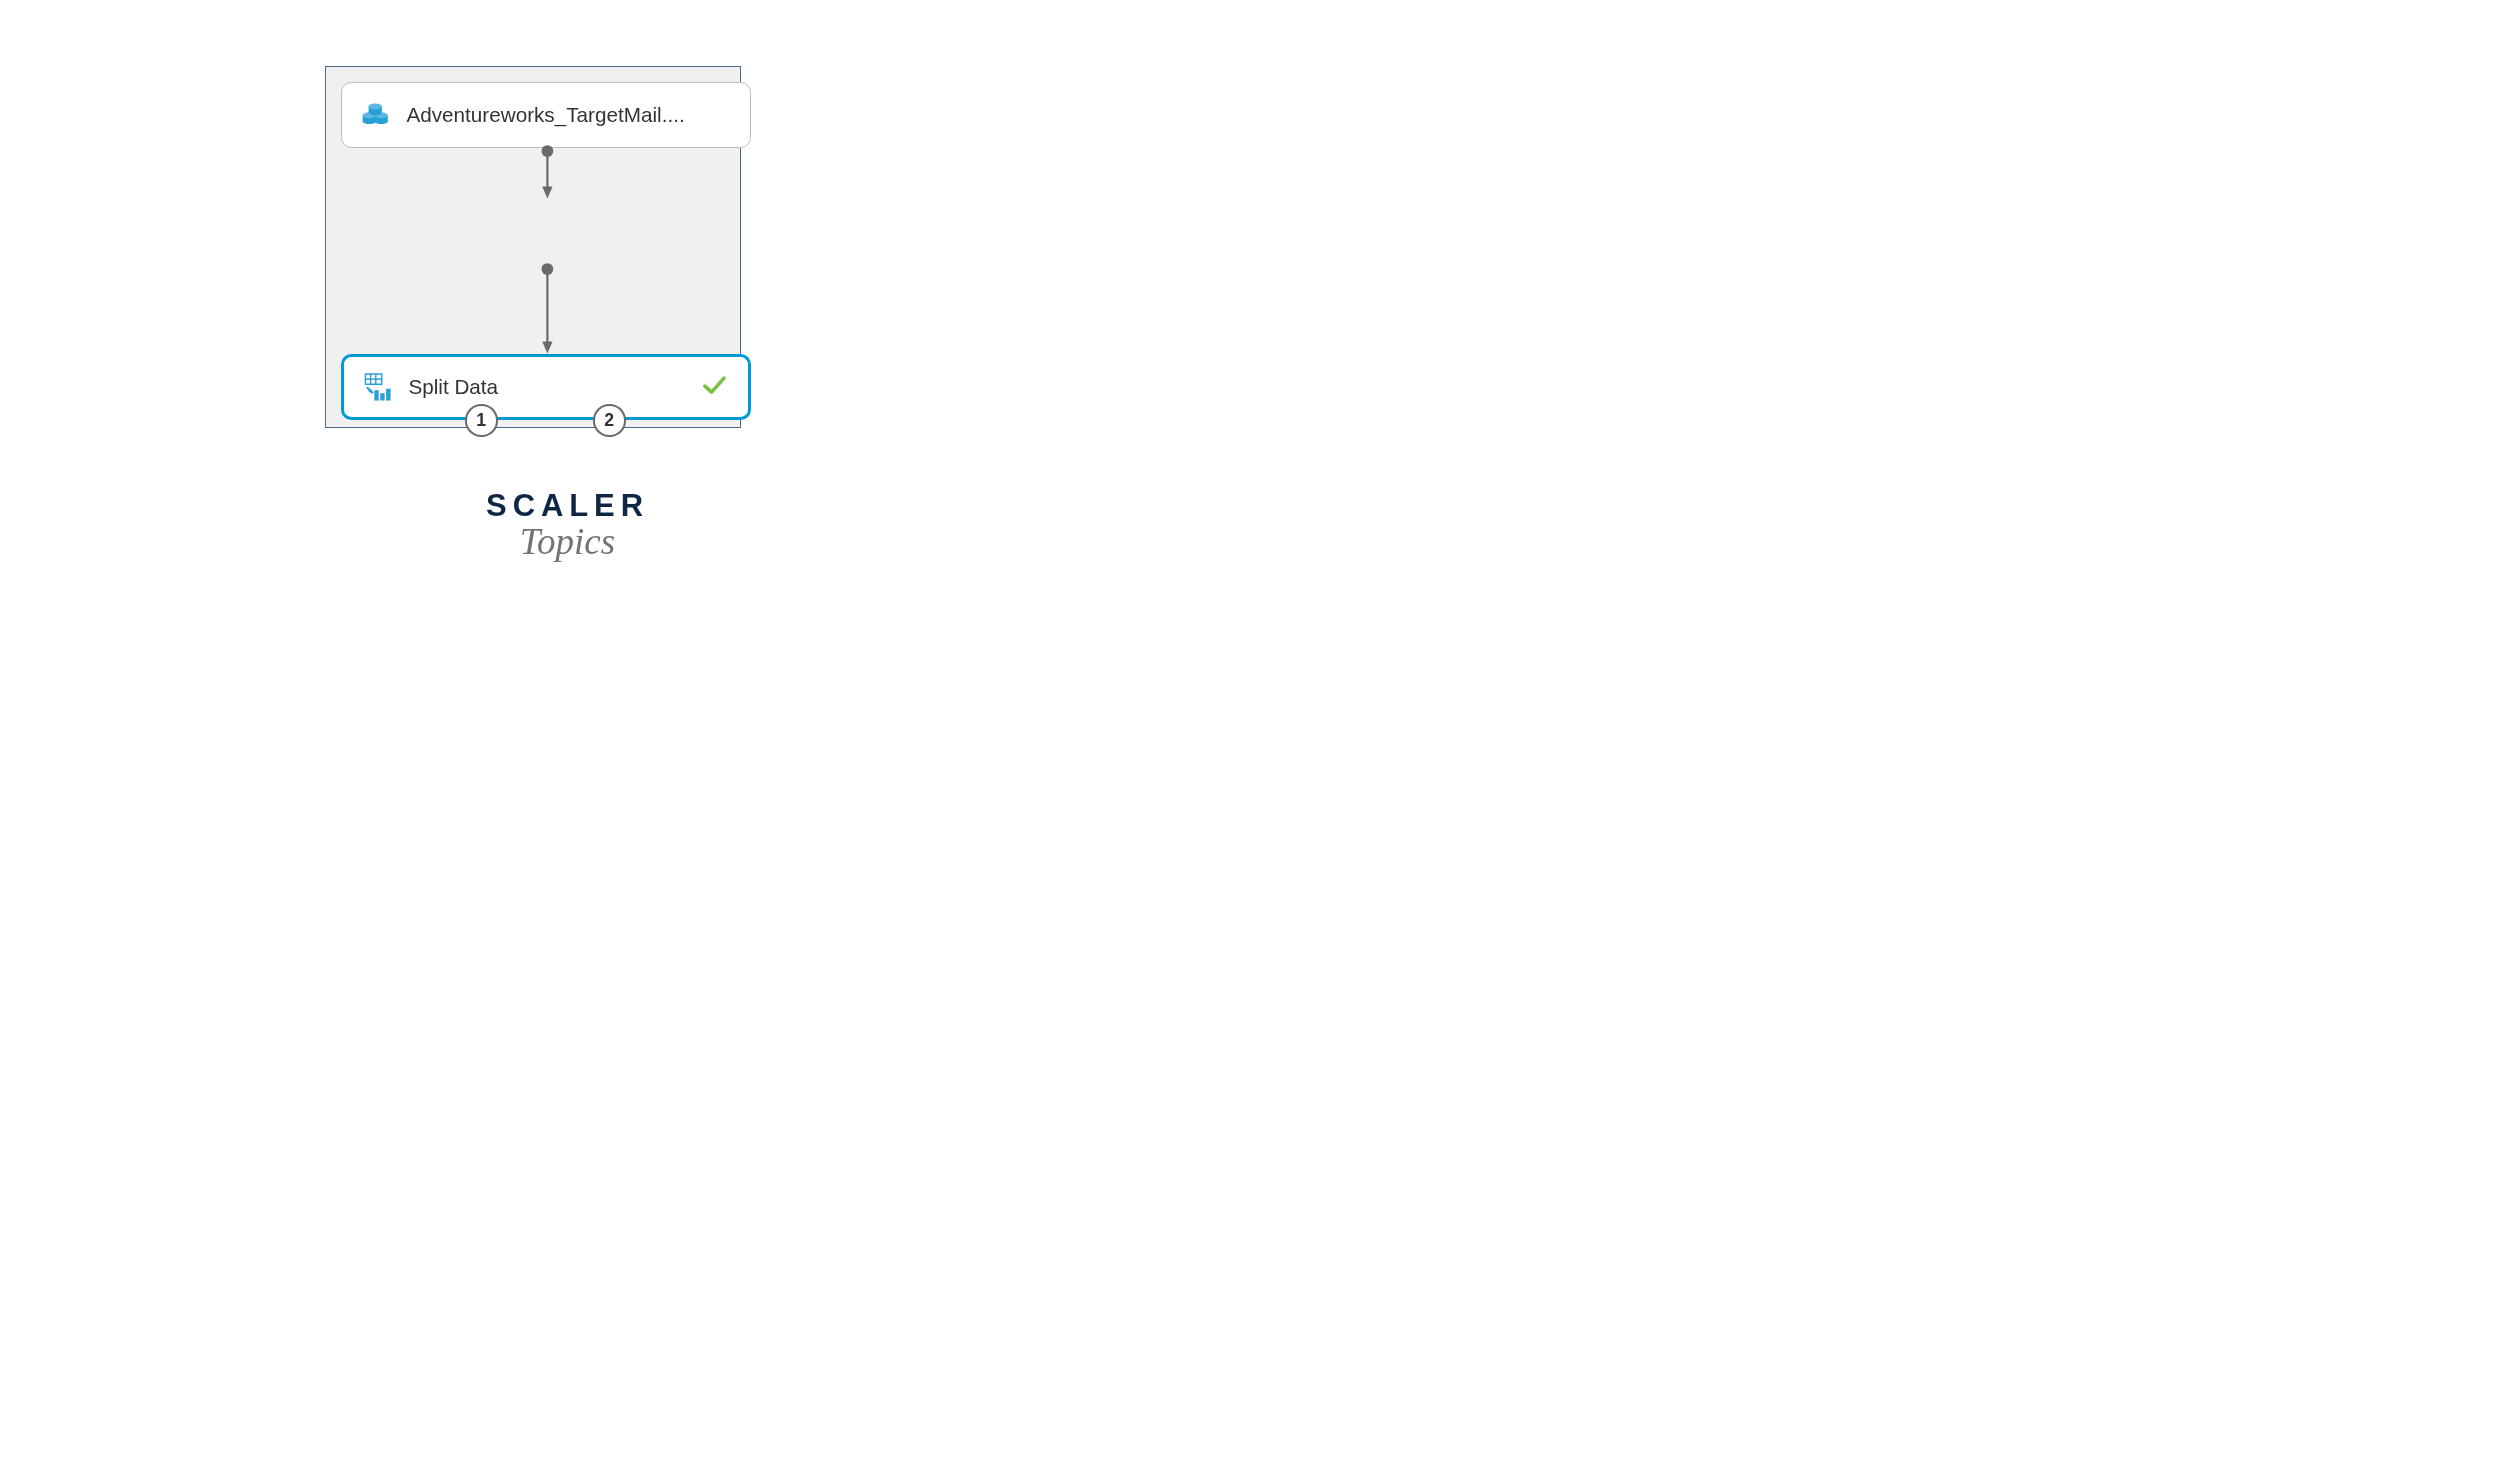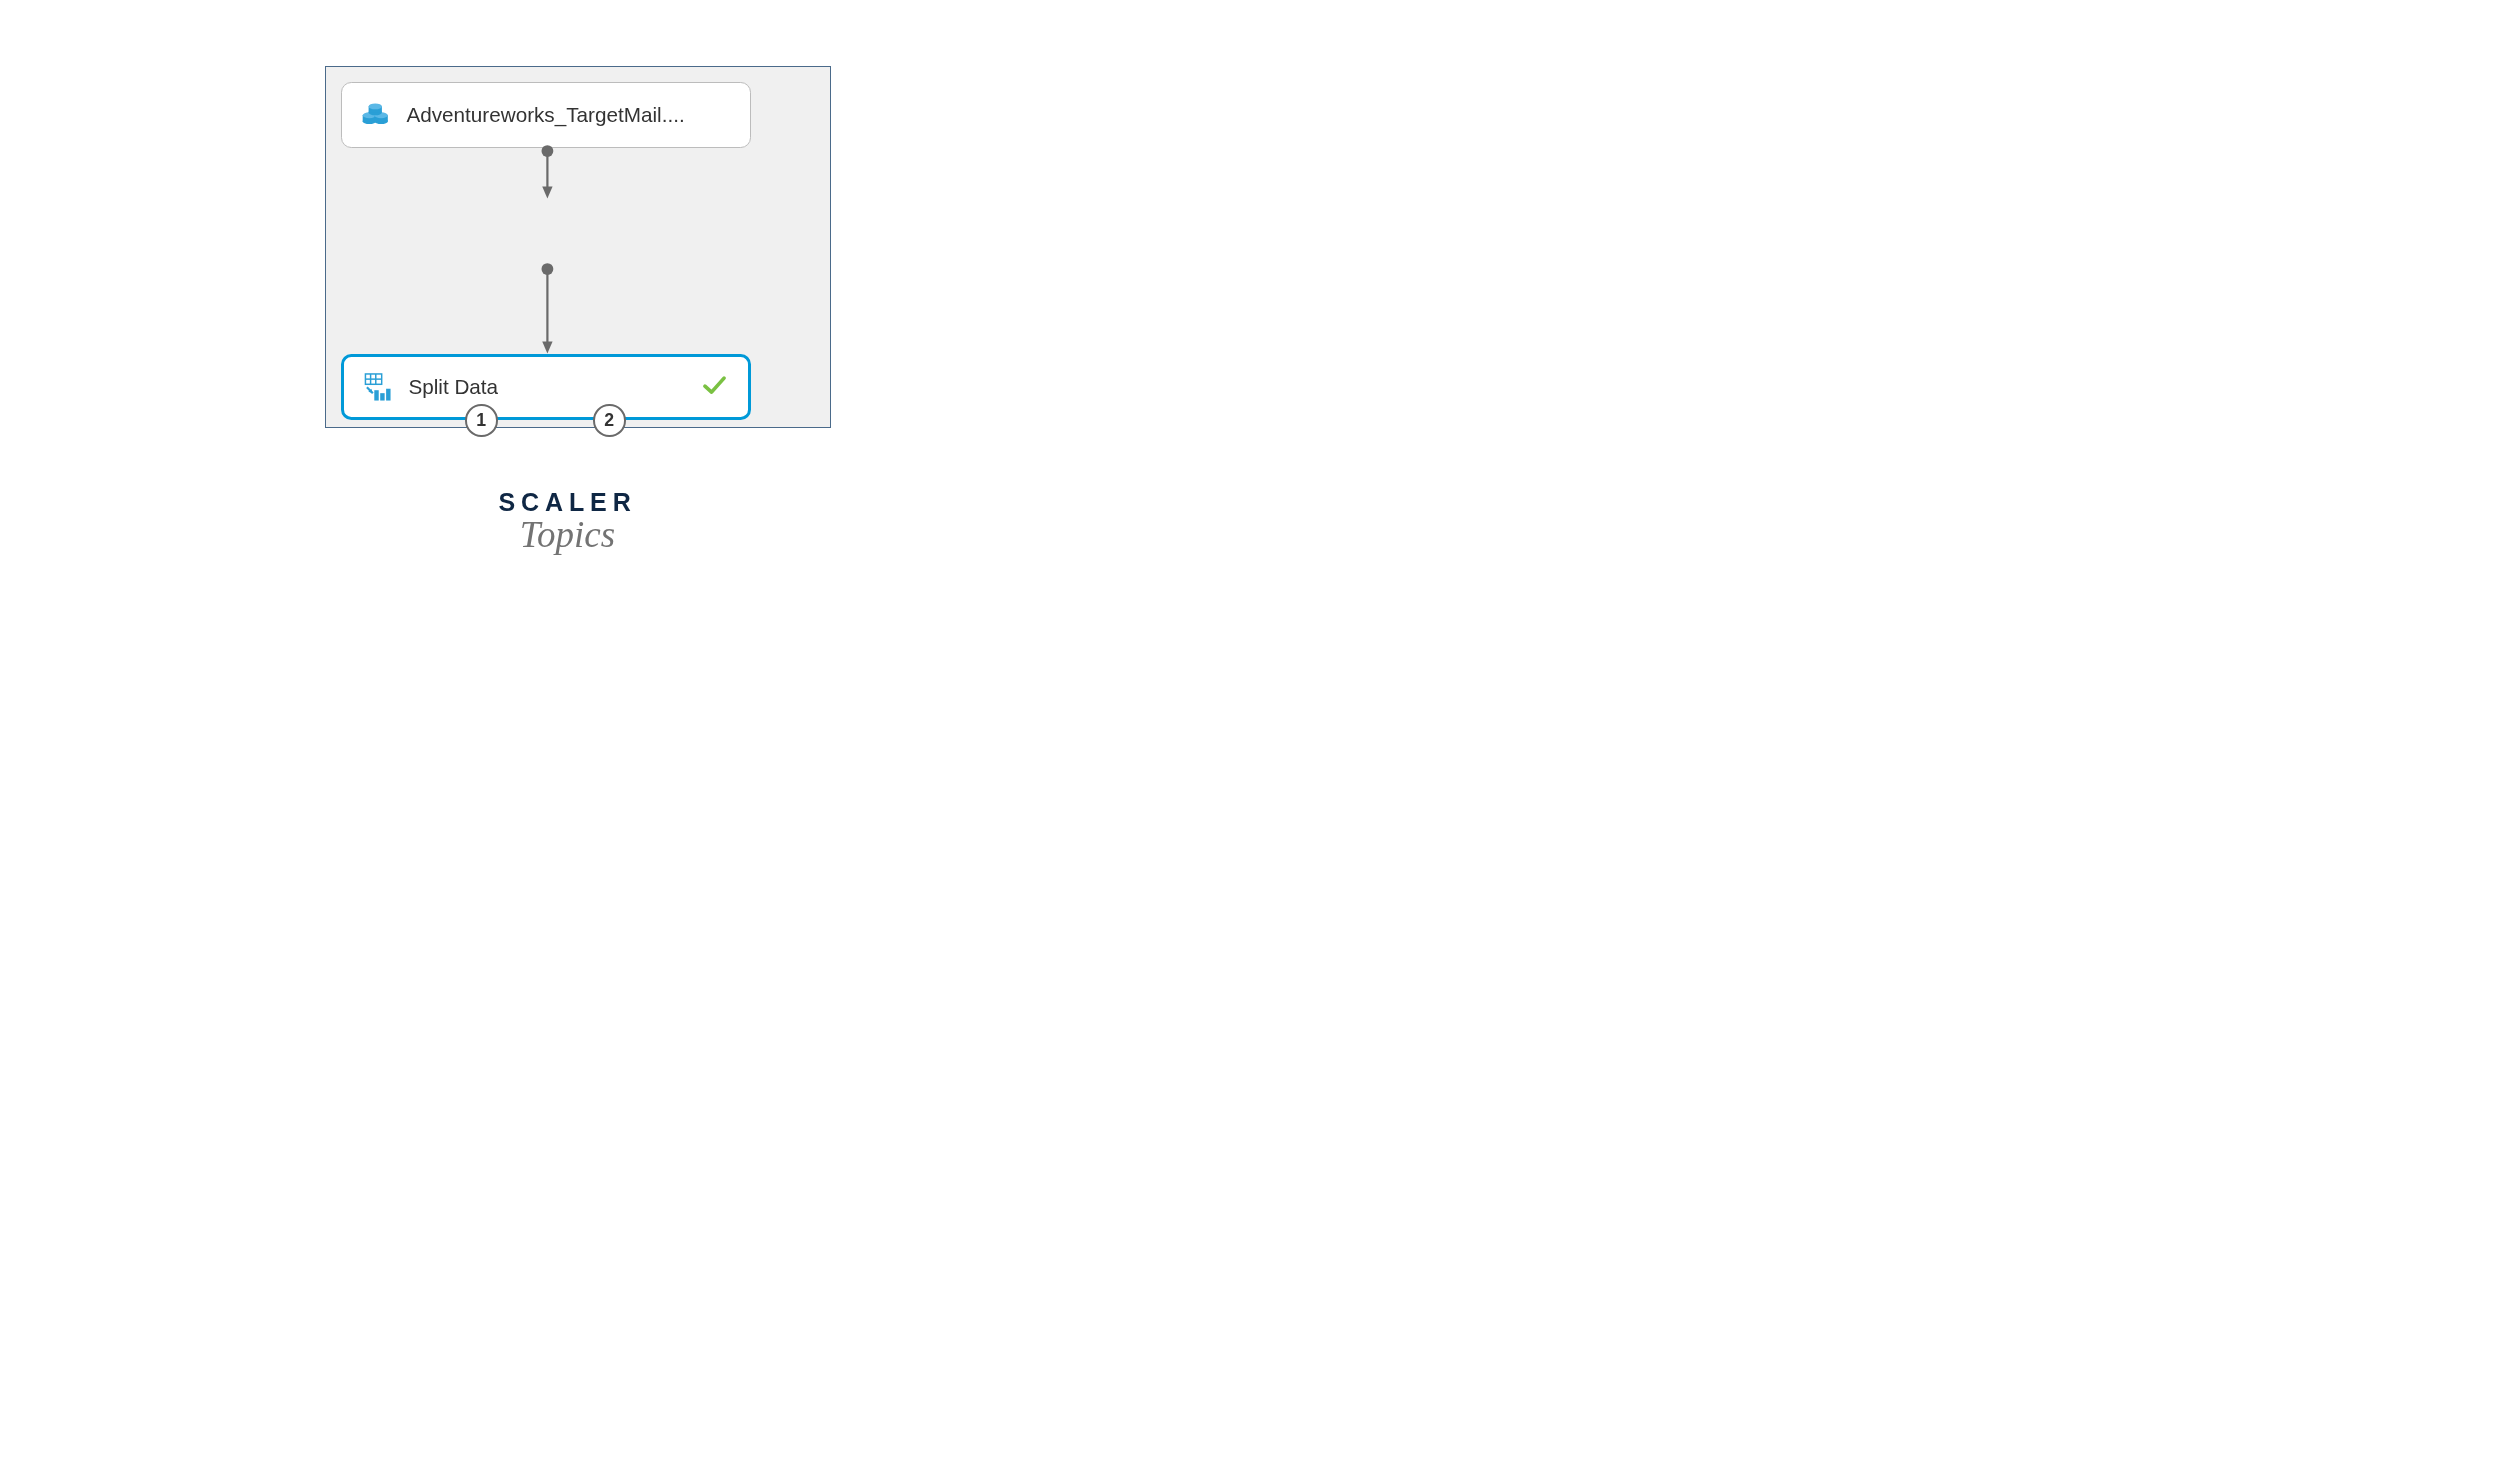--- a/index.html
+++ b/index.html
@@ -7,21 +7,21 @@
     width: 1135px;
     height: 663px;
     background: #ffffff;
     font-family: "Segoe UI", Arial, sans-serif;
     position: relative;
   }
   .canvas {
     position: absolute;
     left: 325px;
     top: 66px;
-    width: 506px;
+    width: 416px;
     height: 362px;
     background: #f0f0f0;
     border: 1.5px solid #4a6a8a;
   }
   .node {
     position: absolute;
     left: 14.8px;
     width: 410px;
     height: 66px;
     background: #ffffff;
@@ -63,21 +63,21 @@
     z-index: 3;
   }
   .logo {
     position: absolute;
     left: 50%;
     top: 488px;
     transform: translateX(-50%);
     text-align: center;
   }
   .logo-scaler {
-    font-size: 25px;
+    font-size: 31px;
     font-weight: 800;
     letter-spacing: 5.9px;
     color: #0f2744;
     font-family: Arial, sans-serif;
     text-align: right;
   }
   .logo-topics {
     font-size: 37px;
     color: #737373;
     font-family: "Brush Script MT", "Segoe Script", cursive;

